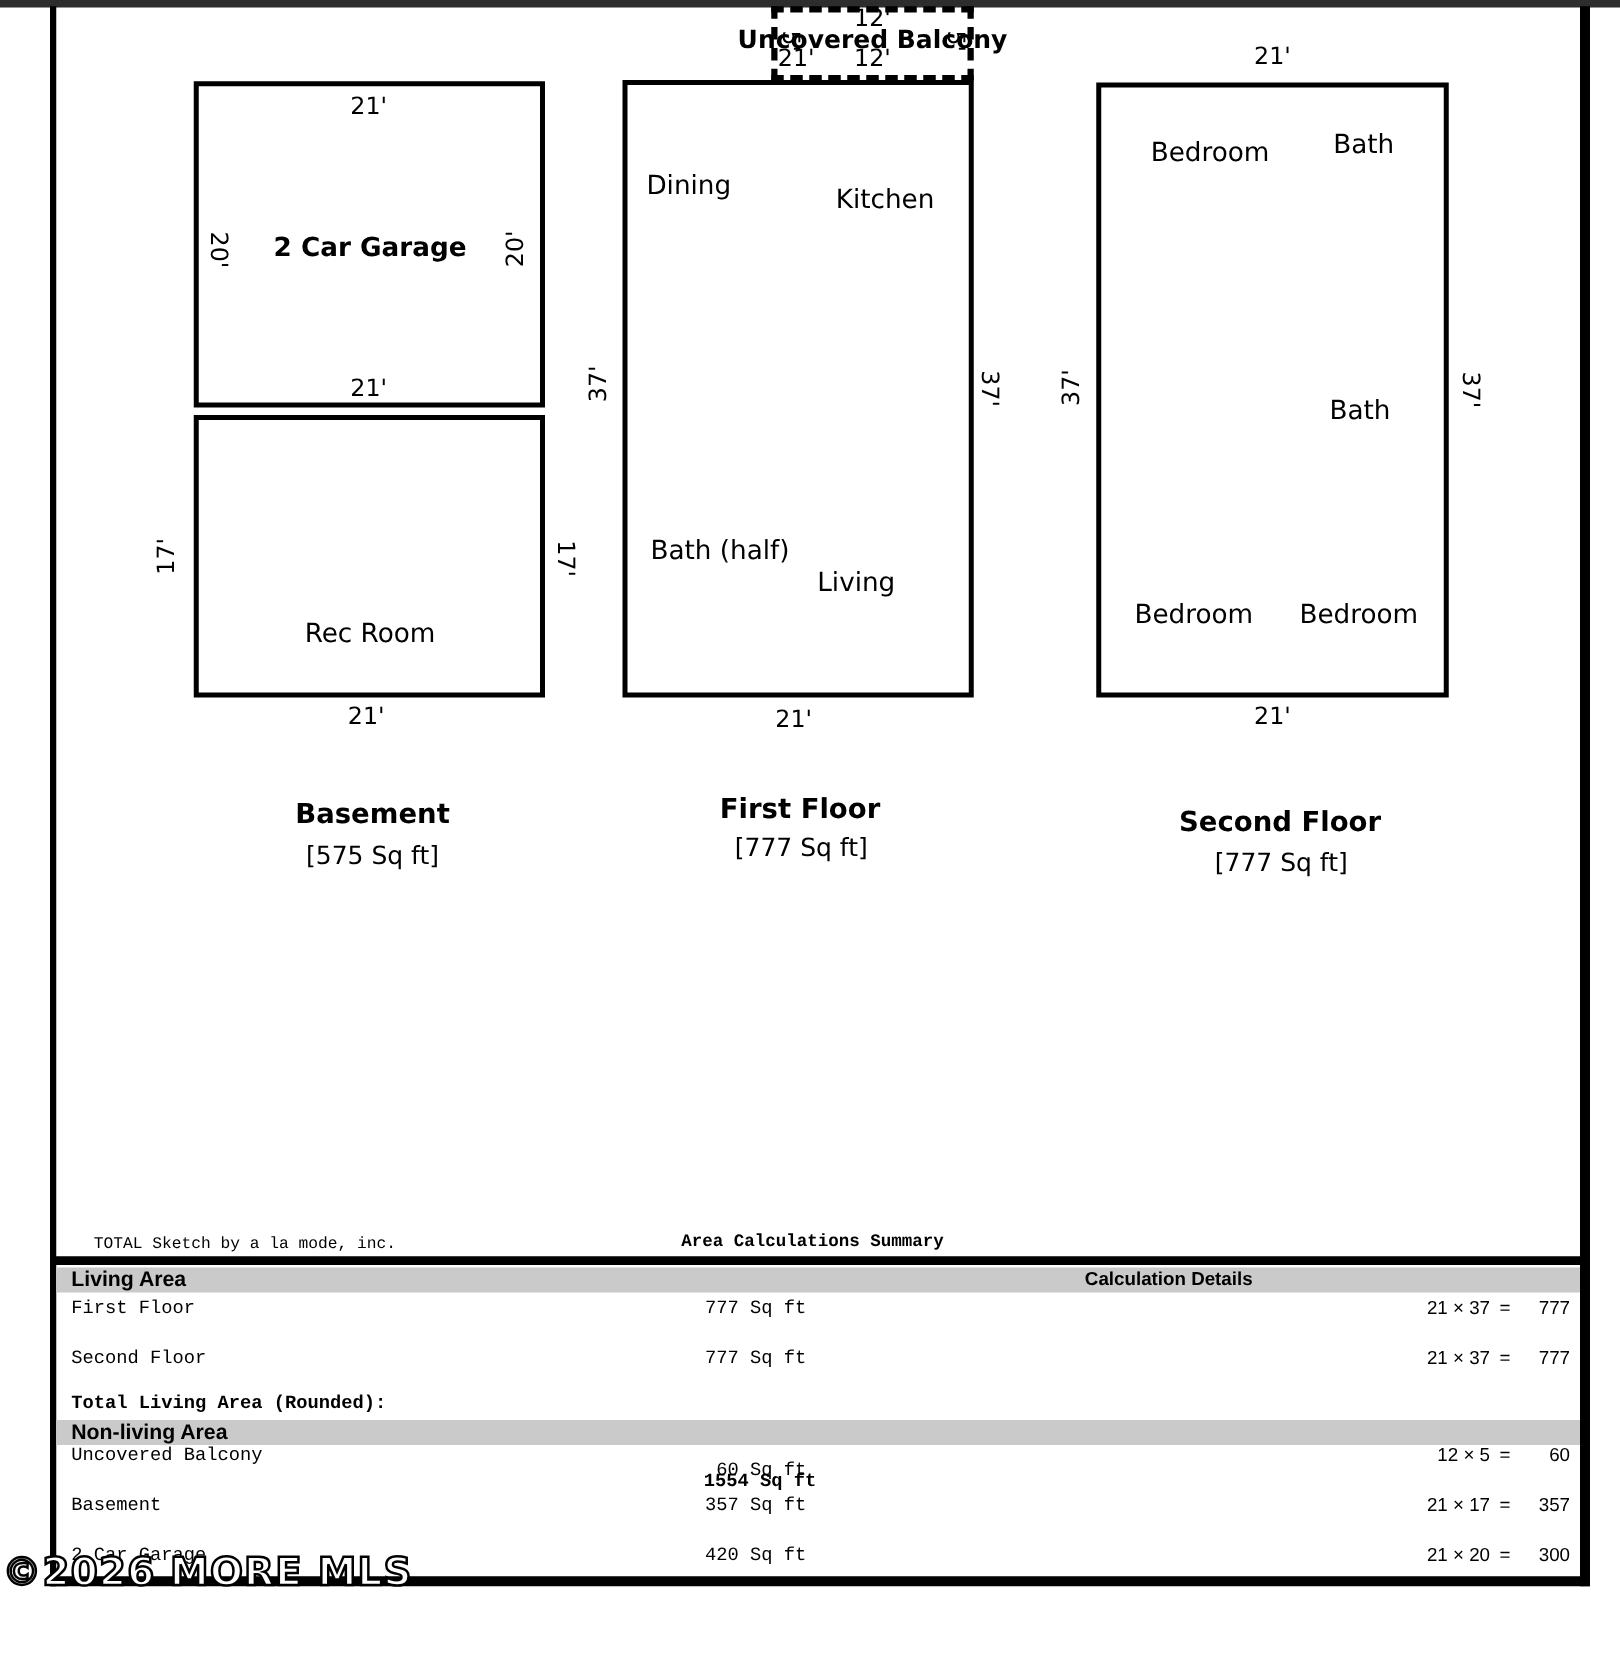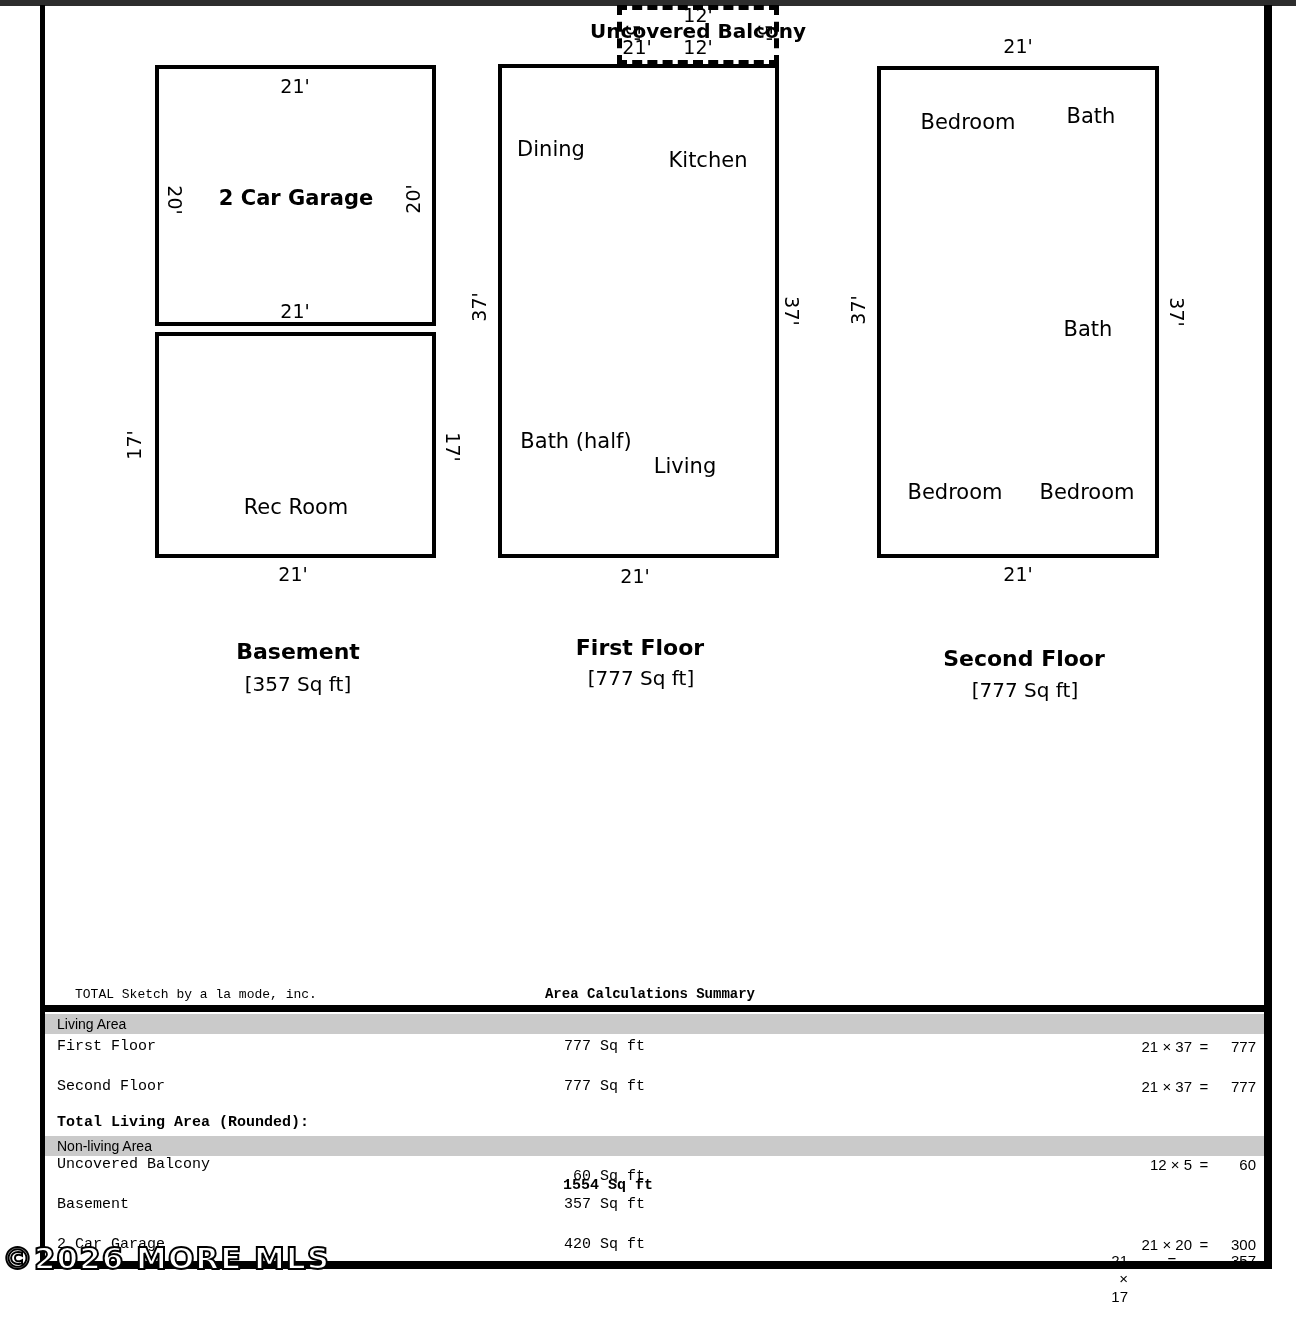--- a/index.html
+++ b/index.html
@@ -20,21 +20,21 @@
   .t-area{font-size:20px;}
   .v-ccw{transform:translate(-50%,-50%) rotate(-90deg);}
   .v-cw{transform:translate(-50%,-50%) rotate(90deg);}
   .balcony-title{font-size:20px;font-weight:bold;z-index:5;}
   
   .ft{position:absolute;font-family:Liberation Mono, monospace;font-size:15px;line-height:18px;color:#000;white-space:nowrap;}
   .credit{font-size:13px;left:75px;top:986px;}
   .summary{left:440px;top:985px;width:420px;text-align:center;font-size:14px;font-weight:bold;}
   .band{position:absolute;left:45px;width:1219px;height:20px;background:#cacaca;}
   .band .hl{position:absolute;left:12px;top:1px;font-family:"Liberation Sans",sans-serif;
-            font-size:14px;font-weight:normal;line-height:18px;text-align:center;}
+            font-size:17px;font-weight:bold;line-height:18px;text-align:center;}
   .band .hc{position:absolute;left:650px;top:1px;width:480px;text-align:center;
             font-family:"Liberation Sans",sans-serif;font-size:15px;font-weight:bold;line-height:18px;}
   .rowlbl{left:57px;}
   .areacell{position:absolute;left:445px;width:200px;text-align:right;}
   .areacell.total{width:208px;}
   .calc{position:absolute;left:1100px;width:156px;display:flex;
         font-family:"Liberation Sans",sans-serif;font-size:15px;line-height:18px;}
   .calc .f{flex:1;text-align:right;}
   .calc .e{width:24px;text-align:center;}
   .calc .r{width:40px;text-align:right;}
@@ -57,21 +57,21 @@
 <div class="lbl dim" style="left:295px;top:86px;">21'</div>
 <div class="lbl b" style="left:296px;top:198px;">2 Car Garage</div>
 <div class="lbl dim v-cw" style="left:174px;top:200px;">20'</div>
 <div class="lbl dim v-ccw" style="left:413px;top:199px;">20'</div>
 <div class="lbl dim" style="left:295px;top:311px;">21'</div>
 <div class="lbl dim v-ccw" style="left:134px;top:445px;">17'</div>
 <div class="lbl dim v-cw" style="left:452px;top:447px;">17'</div>
 <div class="lbl" style="left:296px;top:459px;margin-top:48px;">Rec Room</div>
 <div class="lbl dim" style="left:293px;top:574px;">21'</div>
 <div class="lbl t-title" style="left:298px;top:652px;">Basement</div>
-<div class="lbl t-area" style="left:298px;top:684px;">[357 Sq ft]</div>
+<div class="lbl t-area" style="left:298px;top:684px;">[575 Sq ft]</div>
 
 <div class="rect dashed" style="left:617px;top:5px;width:162px;height:60px;"></div>
 <div class="rect" style="left:498px;top:64px;width:281px;height:494px;"></div>
 <div class="lbl dim" style="left:698px;top:15px;z-index:4;">12'</div>
 <div class="lbl dim v-cw" style="left:632px;top:33px;z-index:4;">5'</div>
 <div class="lbl dim v-cw" style="left:764px;top:33px;z-index:4;">5'</div>
 <div class="lbl balcony-title" style="left:698px;top:31px;">Uncovered Balcony</div>
 <div class="lbl dim" style="left:637px;top:47px;z-index:4;">21'</div>
 <div class="lbl dim" style="left:698px;top:47px;z-index:4;">12'</div>
 <div class="lbl" style="left:551px;top:149px;">Dining</div>
@@ -95,20 +95,21 @@
 <div class="lbl" style="left:1087px;top:492px;">Bedroom</div>
 <div class="lbl dim" style="left:1018px;top:574px;">21'</div>
 <div class="lbl t-title" style="left:1024px;top:659px;">Second Floor</div>
 <div class="lbl t-area" style="left:1025px;top:690px;">[777 Sq ft]</div>
 
 <div class="ft credit">TOTAL Sketch by a la mode, inc.</div>
 <div class="ft summary">Area Calculations Summary</div>
 
 <div class="band" style="top:1014px;">
   <span class="hl">Living Area</span>
+  <span class="hc">Calculation Details</span>
 </div>
 
 <div class="ft rowlbl" style="top:1038px;">First Floor</div>
 <div class="ft areacell" style="top:1038px;">777 Sq ft</div>
 <div class="calc" style="top:1038px;">
   <span class="f">21 × 37</span>
   <span class="e">=</span>
   <span class="r">777</span>
 </div>
 
@@ -130,21 +131,21 @@
 <div class="ft rowlbl" style="top:1156px;">Uncovered Balcony</div>
 <div class="ft areacell" style="top:1156px;margin-top:12px;">60 Sq ft</div>
 <div class="calc" style="top:1156px;">
   <span class="f">12 × 5</span>
   <span class="e">=</span>
   <span class="r">60</span>
 </div>
 
 <div class="ft rowlbl" style="top:1196px;">Basement</div>
 <div class="ft areacell" style="top:1196px;">357 Sq ft</div>
-<div class="calc" style="top:1252px;gap:32px;">
+<div class="calc" style="top:1196px;">
   <span class="f">21 × 17</span>
   <span class="e">=</span>
   <span class="r">357</span>
 </div>
 
 <div class="ft rowlbl" style="top:1236px;">2 Car Garage</div>
 <div class="ft areacell" style="top:1236px;">420 Sq ft</div>
 <div class="calc" style="top:1236px;">
   <span class="f">21 × 20</span>
   <span class="e">=</span>

